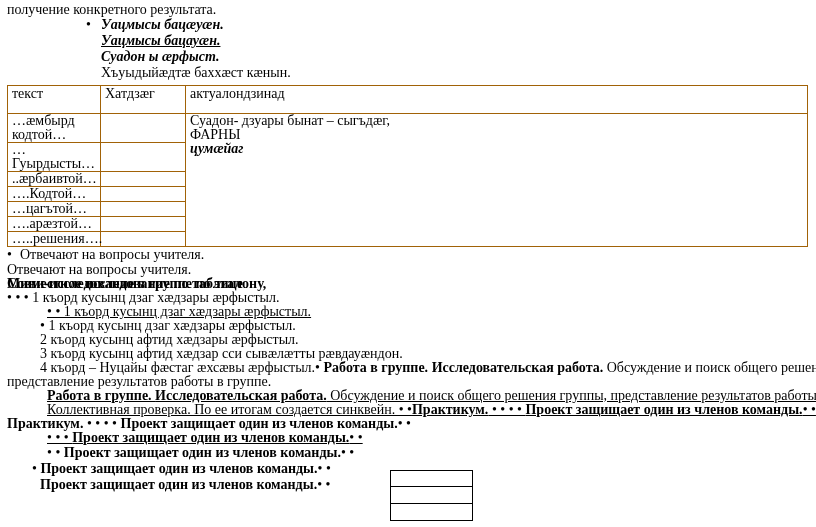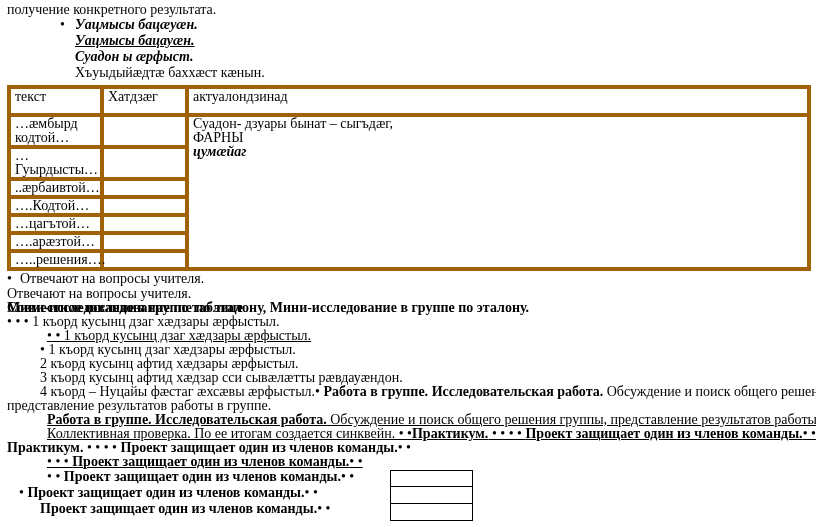--- a/index.html
+++ b/index.html
@@ -8,45 +8,45 @@
     width:816px; height:527px;
     background:#ffffff; color:#000000;
     font-family:"Liberation Serif", serif;
     font-size:14px;
     position:relative;
     overflow:hidden;
   }
   .doc { position:absolute; left:7px; top:2px; width:803px; }
   .ln { line-height:14px; white-space:nowrap; }
   .intro { line-height:15px; }
-  .goal { line-height:16px; margin-left:53px; }
+  .goal { line-height:16px; margin-left:79px; }
   .blt { display:inline-block; width:15px; }
   .blt-s { display:inline-block; width:13px; }
   .bi { font-weight:bold; font-style:italic; }
   .u { text-decoration:underline; }
   .b { font-weight:bold; }
   .i { font-style:italic; }
 
   table.tbl { border-collapse:collapse; margin-top:4px; width:800px; table-layout:fixed; }
-  table.tbl td { border:4px solid #a16207; vertical-align:top; padding:0 4px; line-height:14px; }
+  table.tbl td { border:1px solid #a16207; vertical-align:top; padding:0 4px; line-height:14px; }
   tr.hdr td { height:28px; padding-top:1px; }
   td.c1 { width:93px; white-space:normal; }
   td.c2 { width:85px; }
   td.c3 { width:622px; }
   td.note { padding-top:2px; }
   td.note div { line-height:14px; }
 
   .ans { line-height:15px; }
   .ans-first { }
   .ovl { line-height:14px; }
   .stack { position:relative; display:inline-block; white-space:nowrap; }
   .lay2 { position:absolute; left:0; top:0; }
 
   .ind0 { margin-left:0; }
-  .ind26 { margin-left:12px; }
+  .ind26 { margin-left:25px; }
   .ind33 { margin-left:33px; }
   .ind40 { margin-left:40px; }
   .ind53 { margin-left:40px;text-decoration:underline; }
   .tall { line-height:16px; }
 
   .mini { position:absolute; left:390px; top:470px; width:83px; }
   .mini-row { height:17px; border:1px solid #000; border-top:none; background:#fff; }
   .mini-row:first-child { border-top:1px solid #000; }
 </style>
 </head>
@@ -111,21 +111,21 @@
     </tr>
   </tbody>
     </table>
 
   <div class="ln ans ans-first">
     <span class="blt-s">•</span><span>Отвечают на вопросы учителя.</span>
   </div>
   <div class="ln ans">Отвечают на вопросы учителя.</div>
 
   <div class="ln ovl">
-    <span class="stack"><span class="b">Мини-исследование в группе по эталону,</span><span class="b lay2">Совместное исследование по таблице</span></span><span class="b"> Мини-исследование в группе по эталону.</span>
+    <span class="stack"><span class="b">Мини-исследование в группе по эталону,</span><span class="b lay2">Совместное исследование по таблице</span></span>
   </div>
 
   <div class="ln ind0"><span>• • • 1 къорд кусынц дзаг хæдзары æрфыстыл.</span></div>
   <div class="ln ind53"><span>• • 1 къорд кусынц дзаг хæдзары æрфыстыл.</span></div>
   <div class="ln ind33"><span>• 1 къорд кусынц дзаг хæдзары æрфыстыл.</span></div>
   <div class="ln ind33"><span>2 къорд кусынц афтид хæдзары æрфыстыл.</span></div>
   <div class="ln ind33"><span>3 къорд кусынц афтид хæдзар сси сывæлæтты рæвдауæндон.</span></div>
   <div class="ln ind33"><span>4 къорд – Нуцайы фæстаг æхсæвы æрфыстыл.• </span><span class="b">Работа в группе. </span><span class="b">Исследовательская работа.</span><span> Обсуждение и поиск общего решения группы,</span></div>
   <div class="ln ind0"><span>представление результатов работы в группе.</span></div>
   <div class="ln ind53"><span class="b">Работа в группе. </span><span class="b">Исследовательская работа.</span><span> Обсуждение и поиск общего решения группы, представление результатов работы в группе.</span></div>

